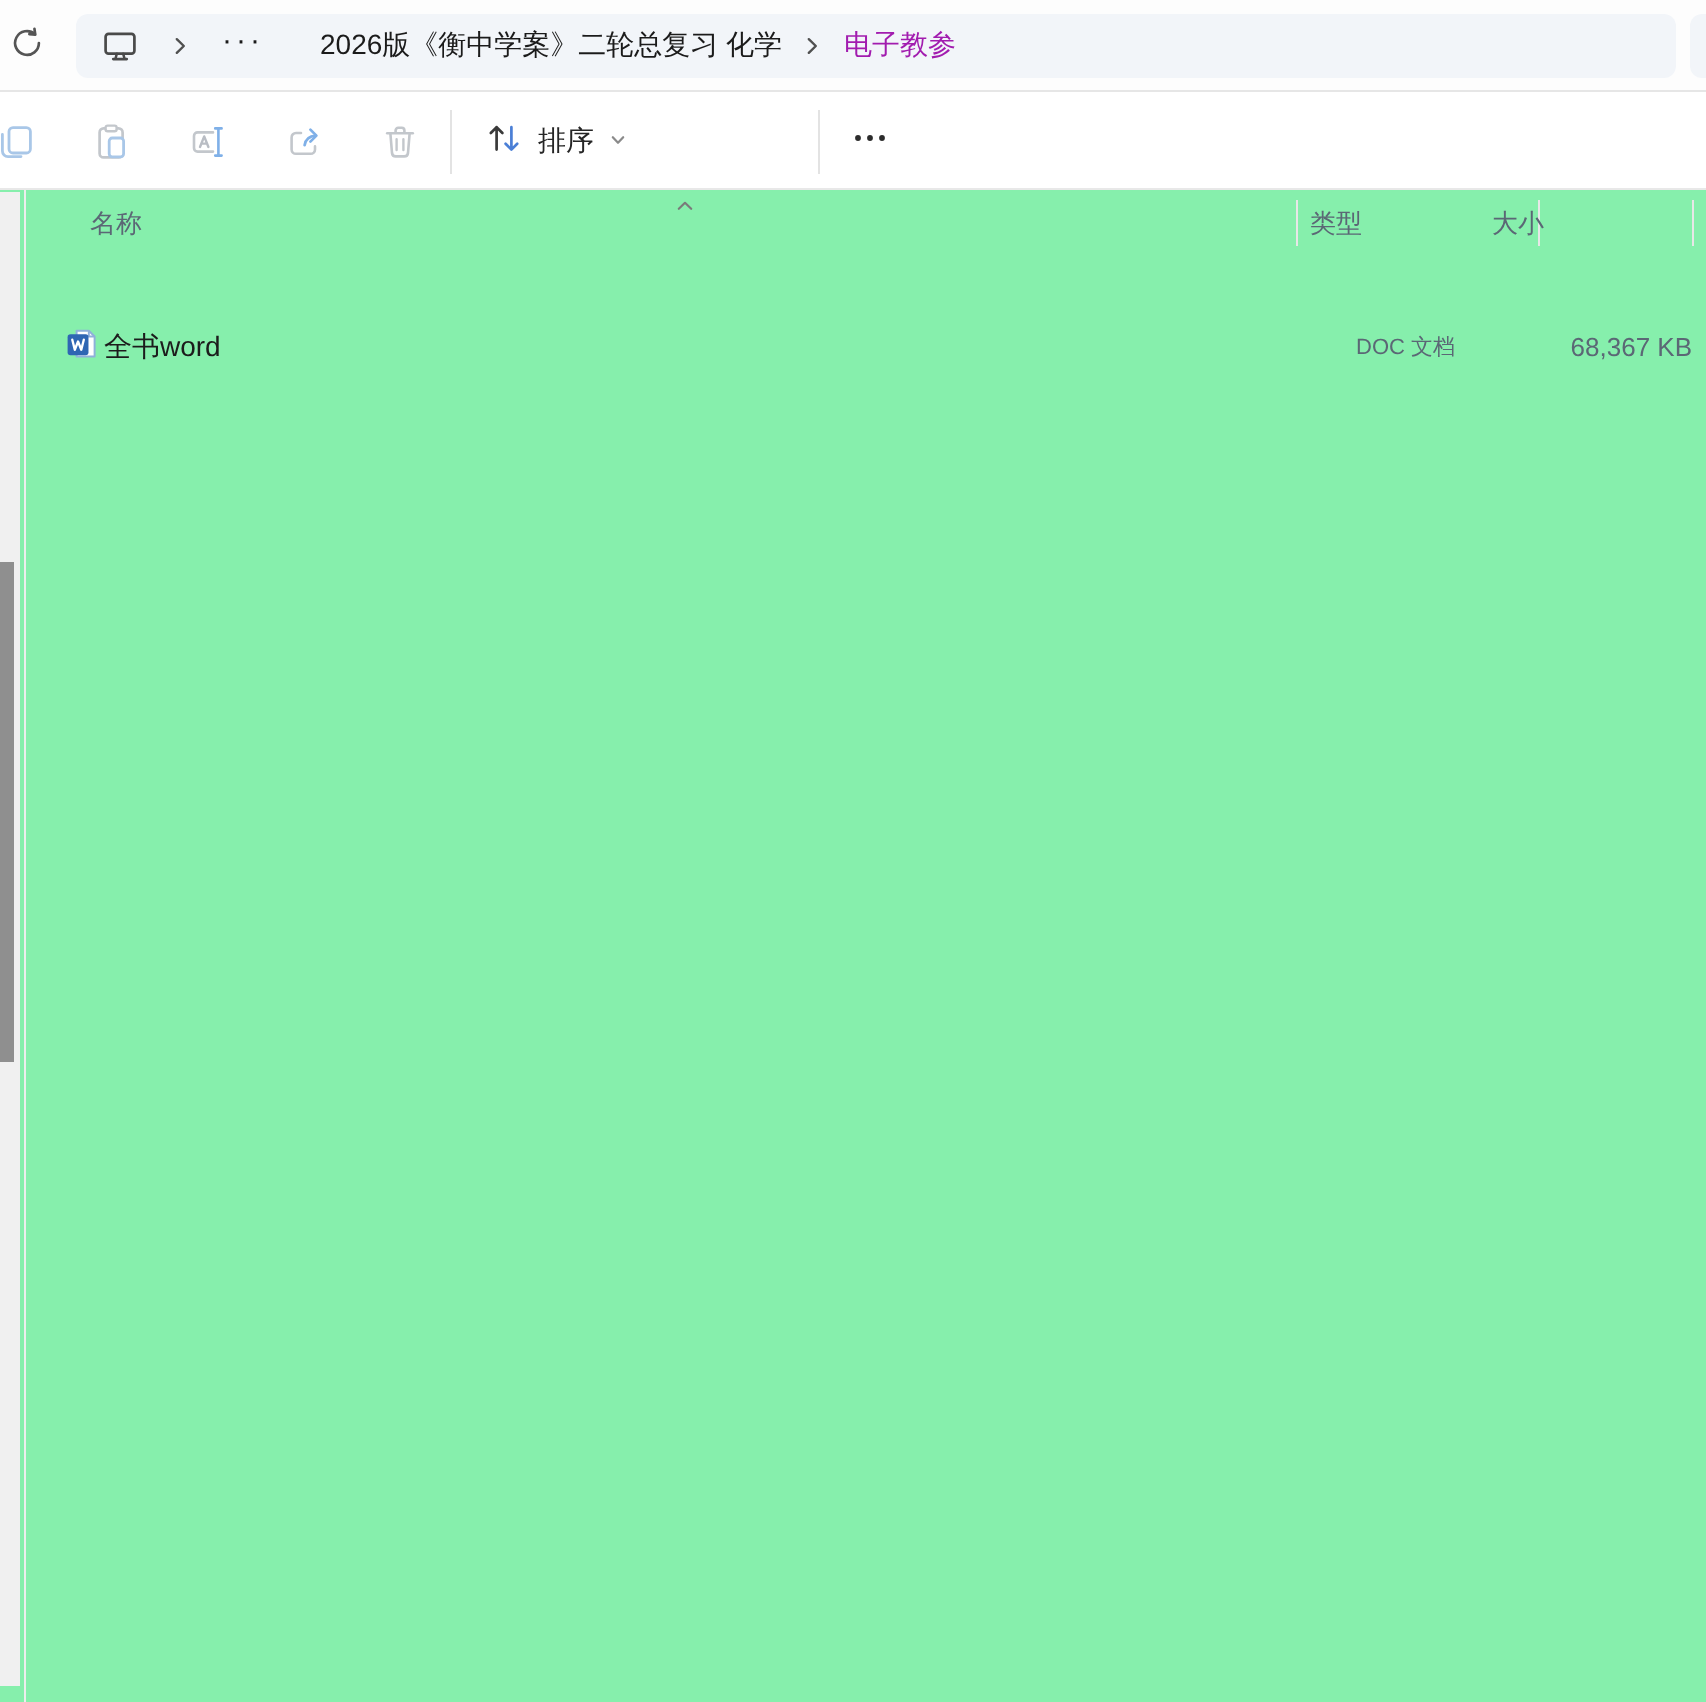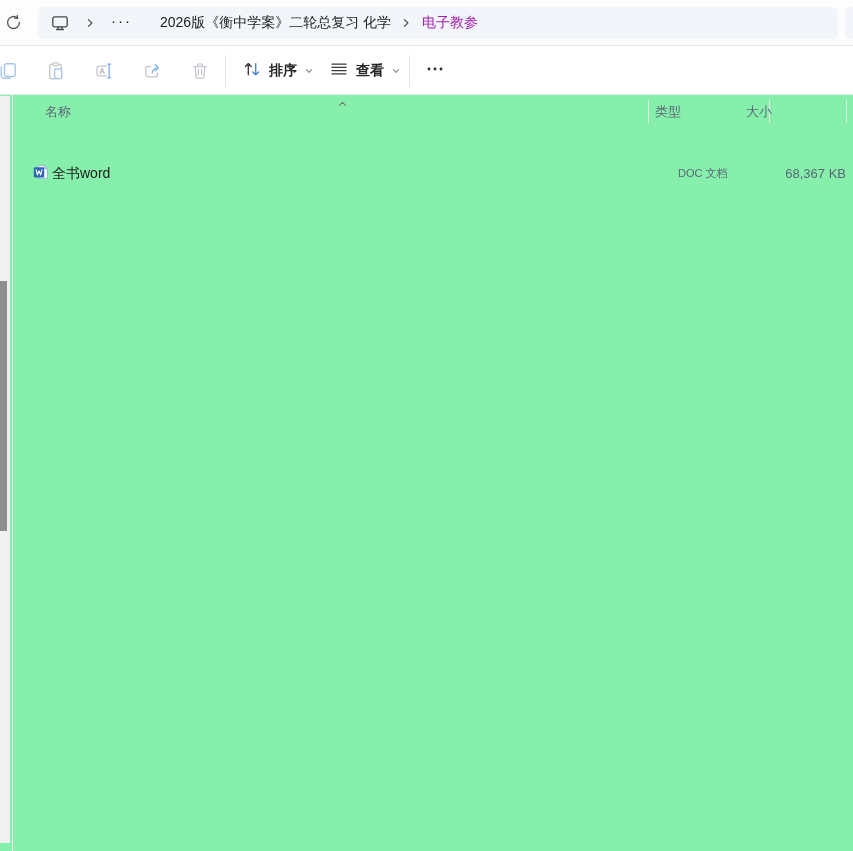--- a/index.html
+++ b/index.html
@@ -19,21 +19,21 @@
   .crumb-icon { margin-left:13px; display:flex; align-items:center; }
   .crumb-chev { margin-left:15px; display:flex; align-items:center; cursor:pointer; }
   .crumb-overflow { margin-left:13px; font-size:15px; letter-spacing:2px; color:#1b1b1b;
                     cursor:pointer; line-height:1; padding:2px 2px 8px 2px; }
   .crumb-item { margin-left:26px; font-size:14px; color:#1b1b1b; cursor:pointer; white-space:nowrap; }
   .crumb-chev2 { margin-left:9px; display:flex; align-items:center; cursor:pointer; }
   .crumb-item2 { margin-left:10px; font-size:14px; color:#a21caf; cursor:pointer; white-space:nowrap; }
 
   
   .toolbar { position:absolute; left:0; top:47px; width:853px; height:48px;
-             background:#ffffff; border-bottom:1px solid #e8e8e8;font-weight:bold; }
+             background:#ffffff; border-bottom:1px solid #e8e8e8; }
   .tool-ic { position:absolute; top:14px; width:20px; height:20px; }
   .tb-sep { position:absolute; top:8px; width:1px; height:32px; background:#e3e3e3; }
   .tb-btn { position:absolute; top:6px; height:36px; display:flex; align-items:center;
             gap:7px; padding:0 6px; border-radius:4px; cursor:pointer; }
   .tb-label { font-size:14px; color:#252525; white-space:nowrap; }
   .more-btn { position:absolute; top:6px; height:36px; display:flex; align-items:center;
               padding:0 8px; cursor:pointer; }
 
   
   .content { position:absolute; left:0; top:95px; width:853px; height:756px; background:#86efac; }
@@ -146,33 +146,20 @@
         </svg>
       </span>
       <span class="tb-label">排序</span>
       <span>
         <svg width="10" height="10" viewBox="0 0 10 10">
           <path d="M2.4 3.6 L5 6.4 L7.6 3.6" fill="none" stroke="#8a8a8a" stroke-width="1.1" stroke-linecap="round" stroke-linejoin="round"></path>
         </svg>
       </span>
     </div>
 
-    <div class="tb-btn" style="left:323px">
-      <span>
-        <svg width="20" height="20" viewBox="0 0 20 20">
-          <path d="M3 5.2 H17 M3 8.4 H17 M3 11.6 H17 M3 14.8 H17" fill="none" stroke="#3a3a3a" stroke-width="1.3" stroke-linecap="round"></path>
-        </svg>
-      </span>
-      <span class="tb-label">查看</span>
-      <span>
-        <svg width="10" height="10" viewBox="0 0 10 10">
-          <path d="M2.4 3.6 L5 6.4 L7.6 3.6" fill="none" stroke="#8a8a8a" stroke-width="1.1" stroke-linecap="round" stroke-linejoin="round"></path>
-        </svg>
-      </span>
-    </div>
 
     <span class="tb-sep" style="left:409px"></span>
 
     <div class="more-btn" style="left:417px">
       <span>
         <svg width="20" height="20" viewBox="0 0 20 20">
           <circle cx="4" cy="10" r="1.45" fill="#2c2c2c"></circle>
           <circle cx="10" cy="10" r="1.45" fill="#2c2c2c"></circle>
           <circle cx="16" cy="10" r="1.45" fill="#2c2c2c"></circle>
         </svg>

